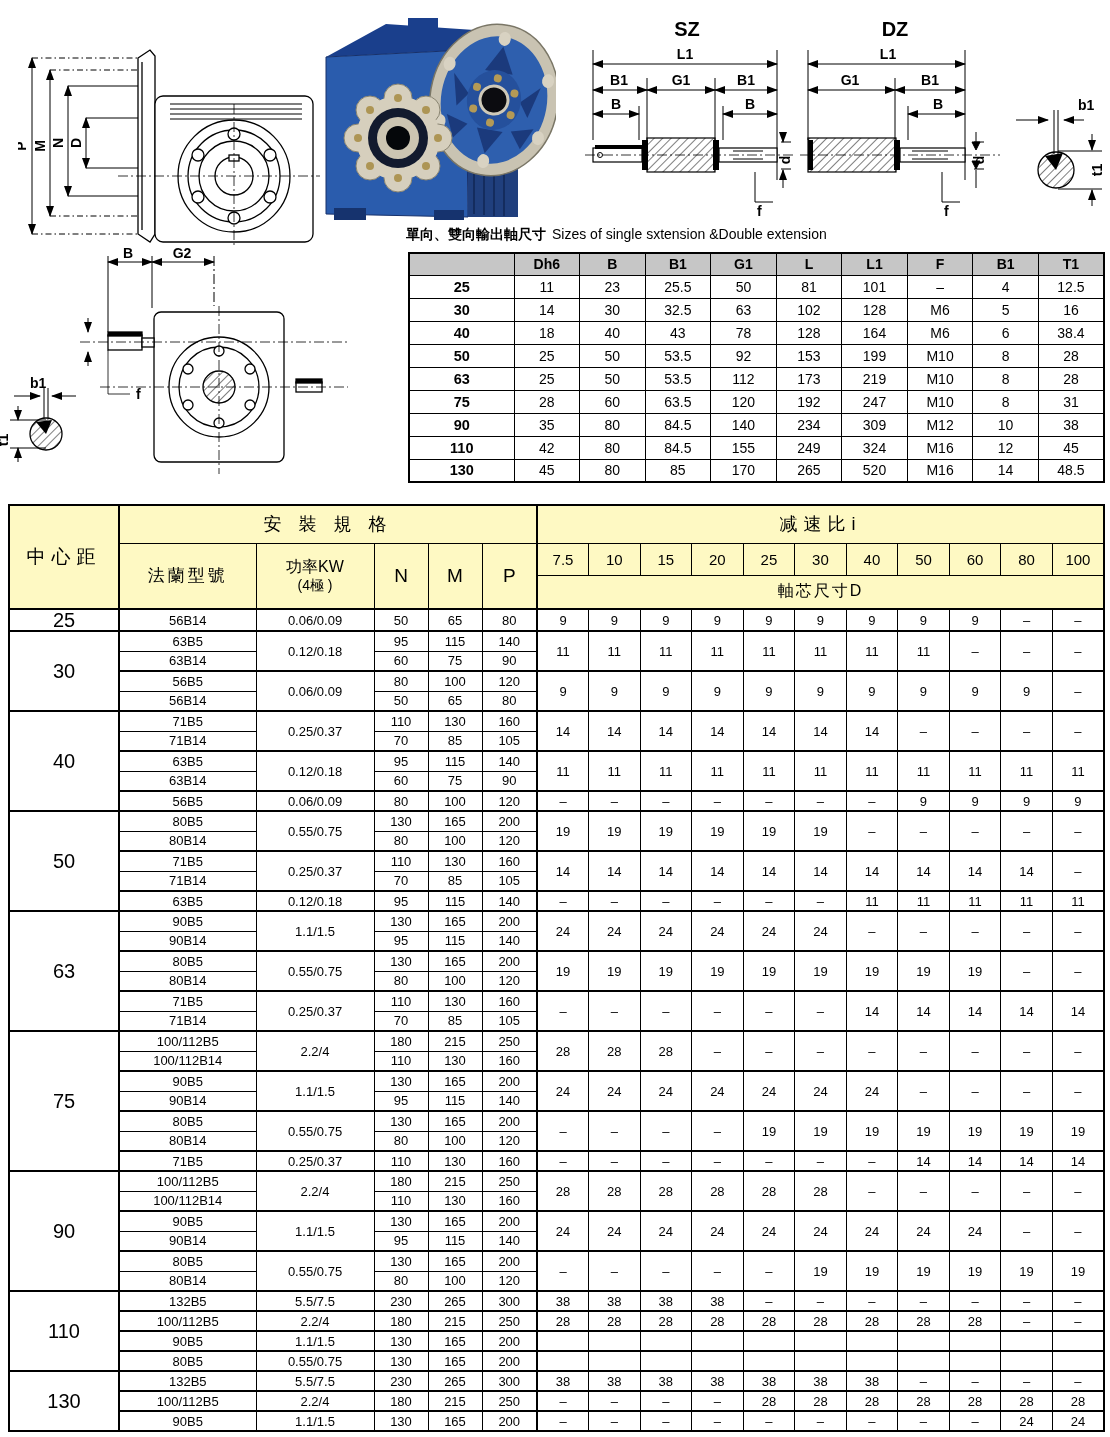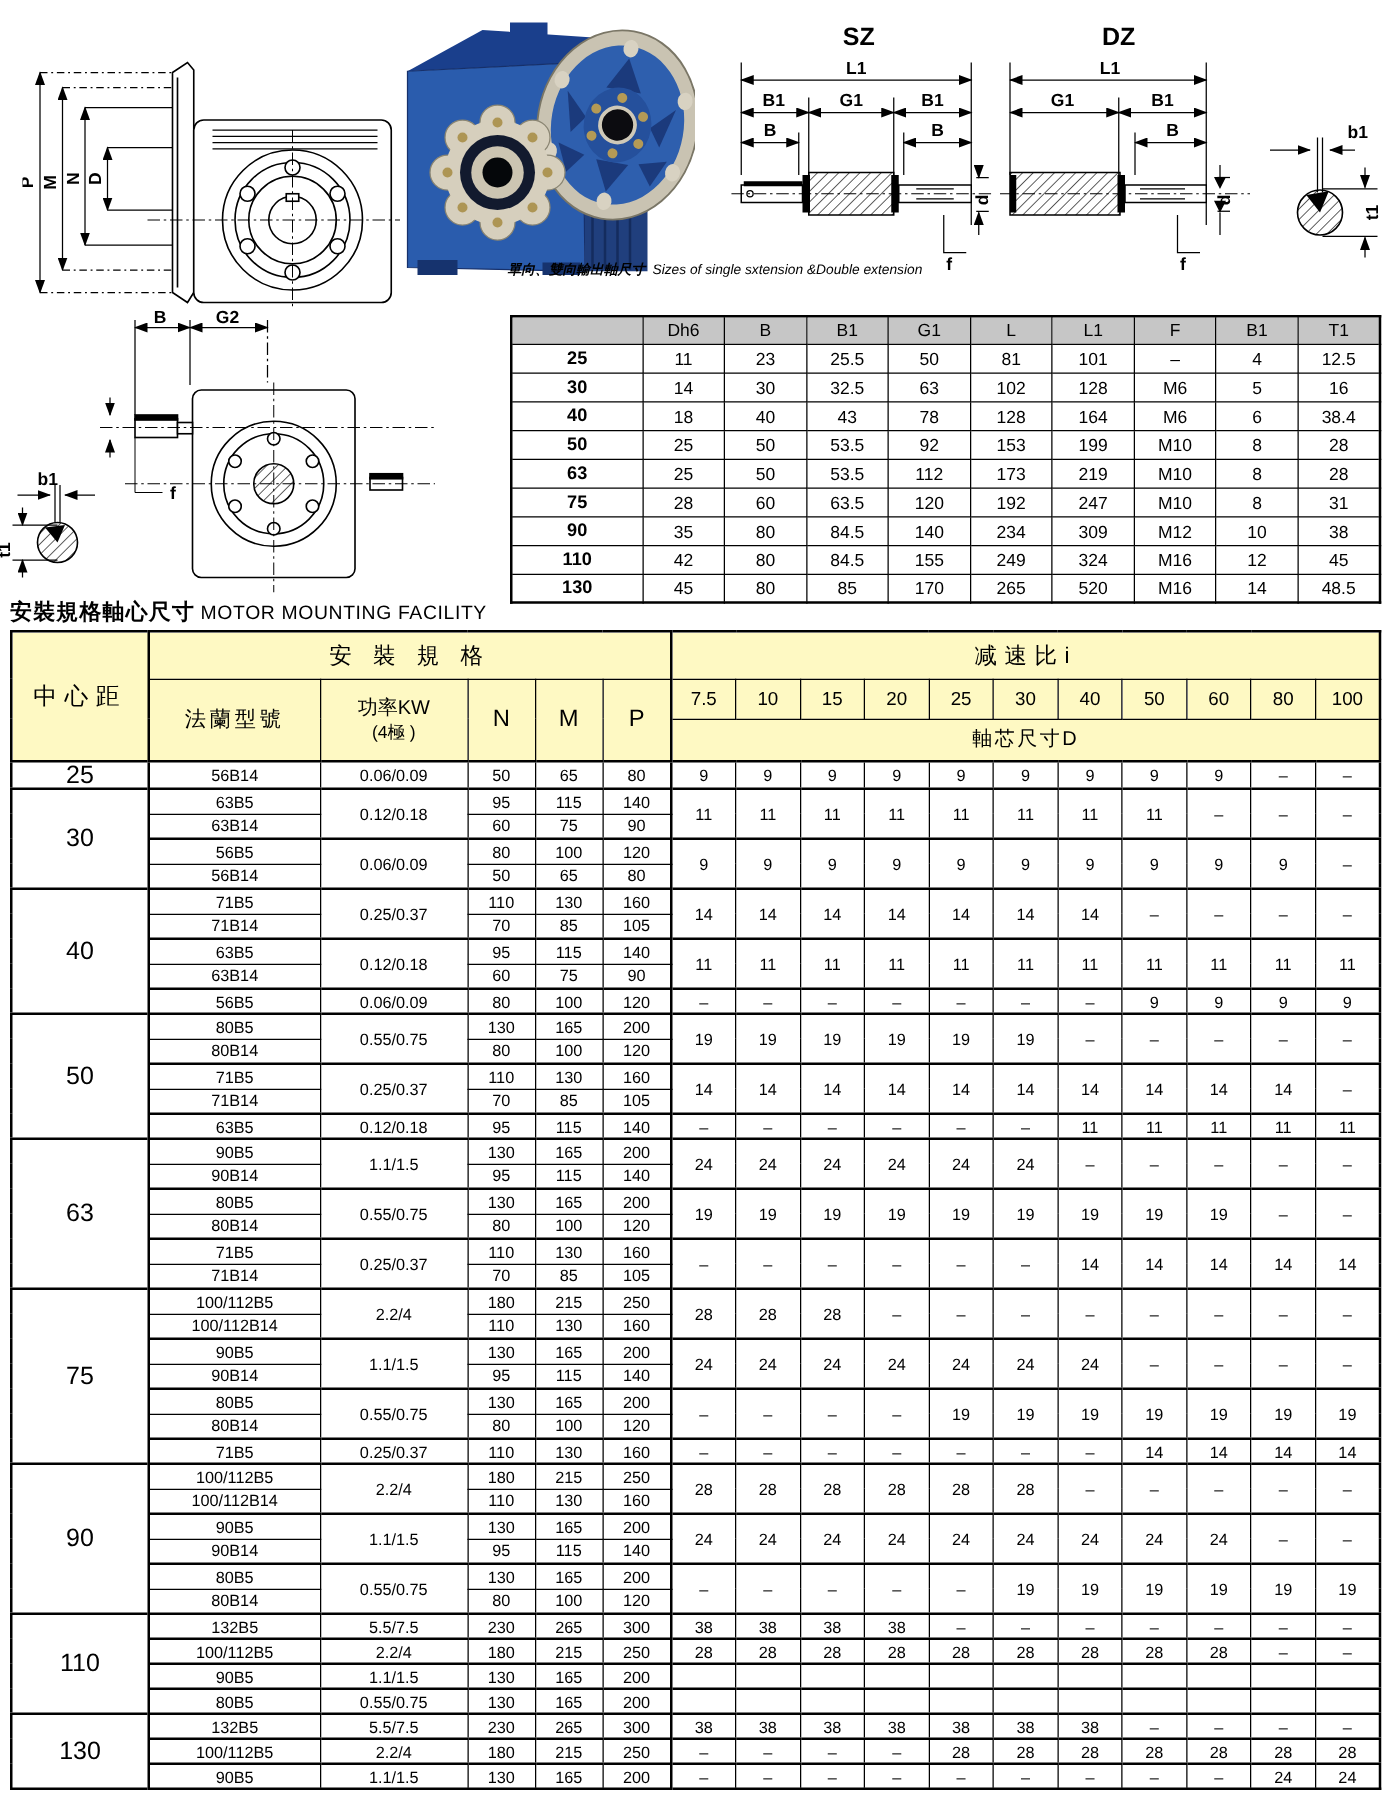--- a/index.html
+++ b/index.html
@@ -1,27 +1,27 @@
 <!DOCTYPE html>
 <html><head>
 <meta charset="utf-8">
 <style>
   *{margin:0;padding:0;box-sizing:border-box}
   html,body{background:#fff}
   body{font-family:"Liberation Sans","DejaVu Sans",sans-serif;color:#000}
   .page{position:relative;width:1110px;height:1437px;background:#fff;overflow:hidden}
   .abs{position:absolute}
   .model-title{left:10px;top:6px;font-size:22px;font-weight:bold;letter-spacing:.5px}
-  .caption{left:406px;top:208px;font-style:italic;font-size:11px;white-space:nowrap}
+  .caption{left:406px;top:226px;font-size:14px;white-space:nowrap}
   .caption .zh{font-weight:bold;margin-right:6px}
   table{border-collapse:collapse;table-layout:fixed;background:#fff}
   
   .shaft{left:408px;top:252px;width:697px;border:2px solid #000}
   .shaft th,.shaft td{border:1px solid #000;text-align:center;font-size:14px;height:23px;padding:0;overflow:hidden}
-  .shaft thead th{background:#c6c6c6;font-weight:normal;height:22px}
+  .shaft thead th{background:#c6c6c6;font-weight:bold;height:22px}
   .shaft tbody th{font-weight:bold;background:#fff;font-size:14.5px}
   
   .mount-head{left:8px;top:477px;font-size:16px;white-space:nowrap}
   .mount-head .zh{font-weight:bold;font-size:17.5px;letter-spacing:1px}
   .mount-head .en{font-size:15.5px;letter-spacing:.5px}
   
   .mount{left:8px;top:504px;width:1097px;border:2px solid #000}
   .mount th,.mount td{border:1px solid #000;text-align:center;padding:0;overflow:hidden}
   .mount thead th{background:#fef9c3;font-weight:normal}
   .mount .h-big{font-size:18px;letter-spacing:6px}
@@ -487,24 +487,20 @@
           <td>170</td>
           <td>265</td>
           <td>520</td>
           <td>M16</td>
           <td>14</td>
           <td>48.5</td>
         </tr>
       </tbody>
   </table>
 
-  <div class="abs mount-head">
-    <span class="zh">安裝規格軸心尺寸</span>
-    <span class="en">MOTOR MOUNTING FACILITY</span>
-  </div>
 
   <table class="abs mount">
     <colgroup>
       <col style="width:110px">
         <col style="width:137px">
         <col style="width:118px">
       <col style="width:54px">
         <col style="width:54px">
         <col style="width:55px">
     </colgroup>

